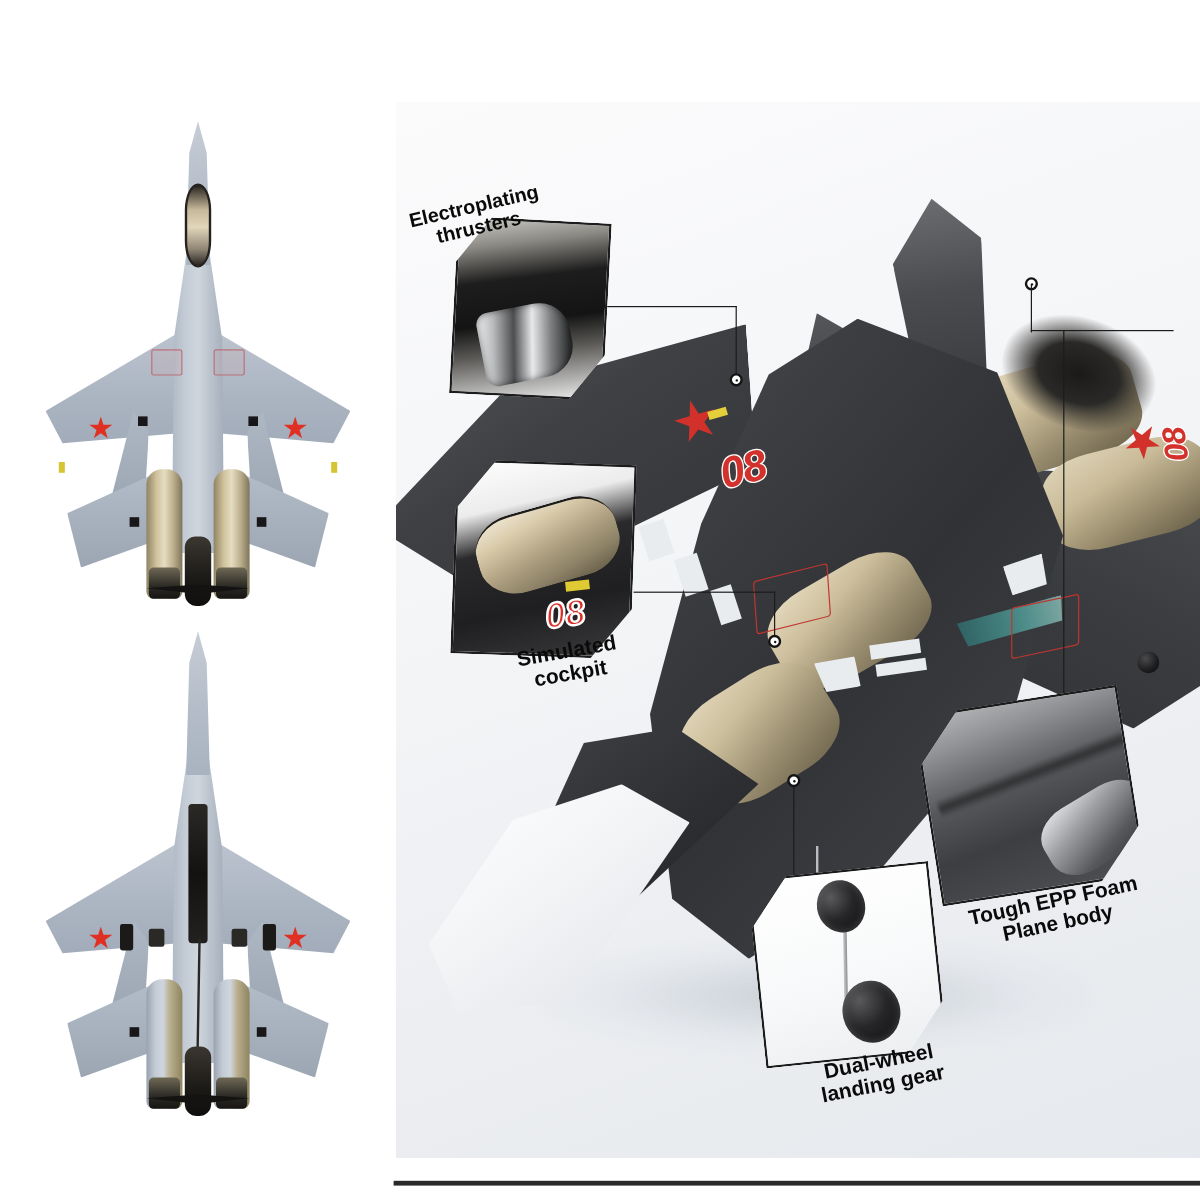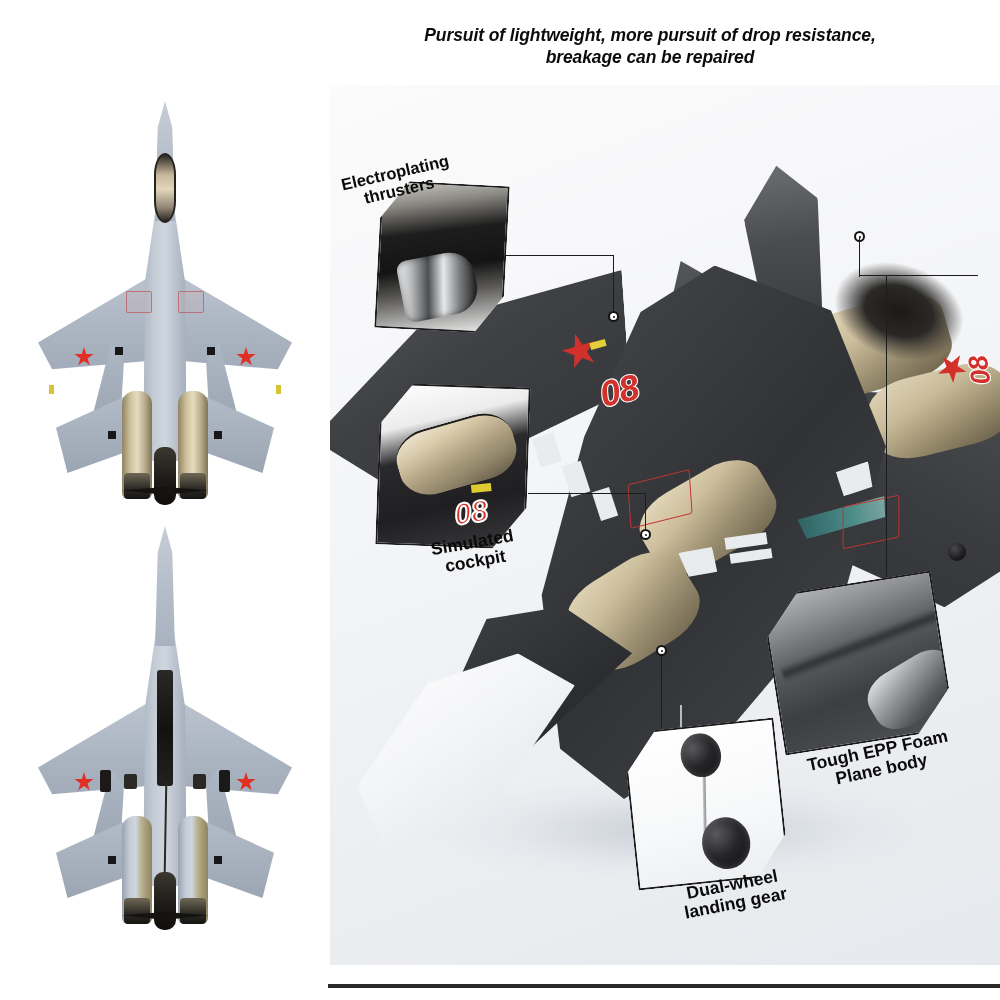--- a/index.html
+++ b/index.html
@@ -384,24 +384,20 @@
   .divider {
     position: absolute; left: 328px; top: 984px; width: 672px; height: 4px;
     background: #2a2a2a;
   }
 </style>
 </head>
 <body>
 
 <div id="page">
 
-  <div class="headline">
-    <span class="l1">Pursuit of lightweight, more pursuit of drop resistance,</span>
-    <span class="l2">breakage can be repaired</span>
-  </div>
 
   <div class="hamburger">
     <i></i>
     <i></i>
     <i></i>
   </div>
 
   <div class="left-panel">
 
     <div class="plane-view view-top">

